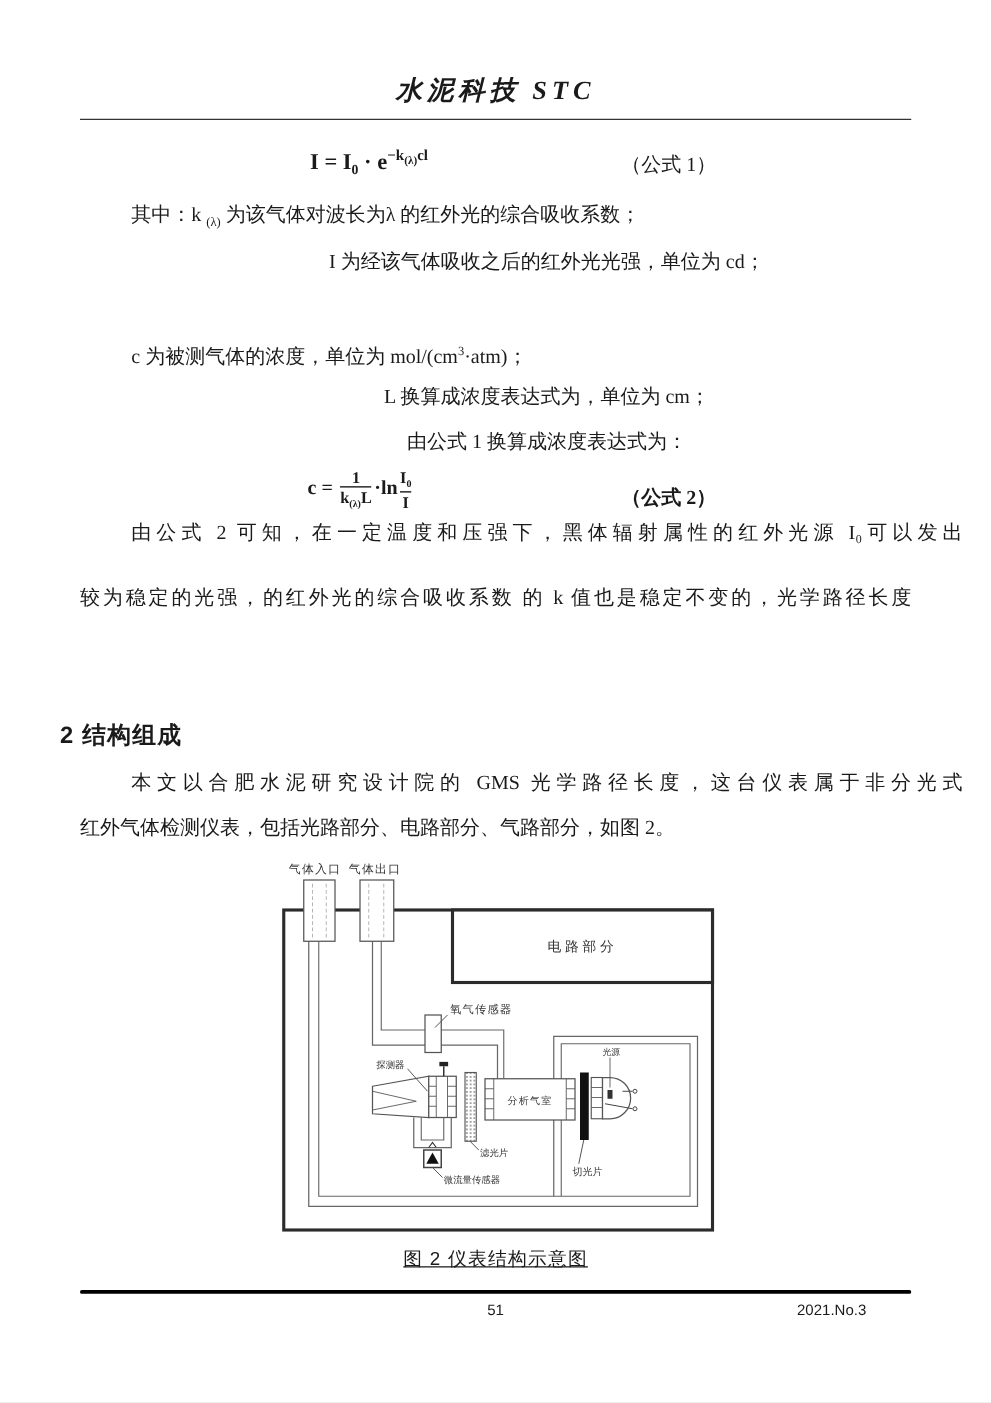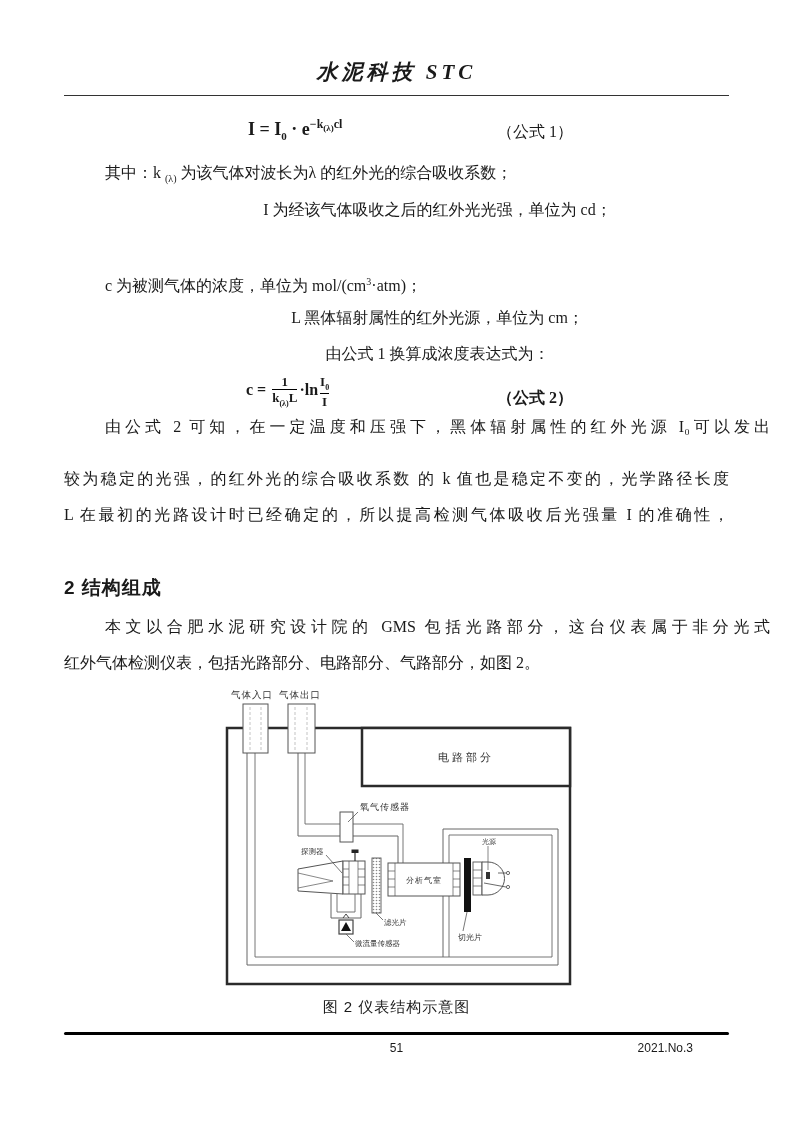--- a/index.html
+++ b/index.html
@@ -22,26 +22,26 @@
   .frac{display:inline-flex;flex-direction:column;align-items:center;vertical-align:middle;
         line-height:1;font-size:13px;margin:0 2px;}
   .frac .bar{align-self:stretch;height:1.2px;background:#000;margin:1px 0;}
   .frac sub{font-size:8px;}
   
   .bline{left:64px;width:665px;font-size:16px;line-height:22px;white-space:nowrap;}
   .indent{padding-left:41px;text-align:center;}
   .jline{white-space:normal;text-align:justify;text-align-last:justify;}
   sub.kl{font-size:10px;}
   sup.s3{font-size:10px;}
-  .heading{left:64px;top:575px;font-size:19px;font-weight:bold;
+  .heading{left:48px;top:575px;font-size:19px;font-weight:bold;
            font-family:"Liberation Sans","DejaVu Sans",sans-serif;letter-spacing:1px;}
   
   .fig-svg{left:222px;top:686px;}
   .caption{left:0;top:998px;width:793px;text-align:center;font-size:15px;
-           font-family:"Liberation Sans","DejaVu Sans",sans-serif;letter-spacing:1px;}
+           font-family:"Liberation Sans","DejaVu Sans",sans-serif;letter-spacing:1px;text-decoration:underline;}
   
   .footer-rule{left:64px;top:1032px;width:665px;height:3px;background:#000;border-radius:2px;}
   .page-num{left:64px;top:1041px;width:665px;text-align:center;font-size:12px;
             font-family:"Liberation Sans","DejaVu Sans",sans-serif;}
   .issue{right:100px;top:1041px;font-size:12px;
          font-family:"Liberation Sans","DejaVu Sans",sans-serif;}
   
   svg text{font-family:"Liberation Sans","DejaVu Sans",sans-serif;fill:#333;}
 </style>
 </head>
@@ -53,42 +53,41 @@
   <div class="abs header-rule"></div>
 
   <div class="abs formula f1">
     <span>I = I</span><sub style="font-size:11px;">0</sub><span> · </span><span>e</span><sup><span>−k</span><span class="subparen">(λ)</span><span>cl</span></sup>
   </div>
   <div class="abs ftag tag1">（公式 1）</div>
 
   <div class="abs bline" style="top:162px;"><span class="indent">其中：k </span><sub class="kl">(λ)</sub><span> 为该气体对波长为λ 的红外光的综合吸收系数；</span></div>
   <div class="abs bline indent" style="top:199px;">I 为经该气体吸收之后的红外光光强，单位为 cd；</div>
   <div class="abs bline" style="top:271px;"><span class="indent">c 为被测气体的浓度，单位为 mol/(cm</span><sup class="s3">3</sup><span>·atm)；</span></div>
-  <div class="abs bline indent" style="top:307px;">L 黑体辐射属性的红外光源，单位为 cm；</div>
+  <div class="abs bline indent" style="top:307px;">L 换算成浓度表达式为，单位为 cm；</div>
   <div class="abs bline indent" style="top:343px;">由公式 1 换算成浓度表达式为：</div>
 
   <div class="abs formula f2">
     <span>c = </span><span class="frac">
         <span class="num">1</span>
         <span class="bar"></span>
         <span class="den"><span>k</span><sub>(λ)</sub><span>L</span></span>
       </span><span>·ln</span><span class="frac">
         <span class="num"><span>I</span><sub>0</sub></span>
         <span class="bar"></span>
         <span class="den">I</span>
       </span>
   </div>
   <div class="abs ftag tag2">（公式 2）</div>
 
   <div class="abs bline jline indent" style="top:416px;">由公式 2 可知，在一定温度和压强下，黑体辐射属性的红外光源 I₀可以发出</div>
   <div class="abs bline jline" style="top:468px;">较为稳定的光强，的红外光的综合吸收系数 的 k 值也是稳定不变的，光学路径长度</div>
-  <div class="abs bline jline" style="top:504px;">L 在最初的光路设计时已经确定的，所以提高检测气体吸收后光强量 I 的准确性，</div>
 
   <div class="abs heading">2 结构组成</div>
-  <div class="abs bline jline indent" style="top:616px;">本文以合肥水泥研究设计院的 GMS 包括光路部分，这台仪表属于非分光式</div>
+  <div class="abs bline jline indent" style="top:616px;">本文以合肥水泥研究设计院的 GMS 光学路径长度，这台仪表属于非分光式</div>
   <div class="abs bline" style="top:652px;">红外气体检测仪表，包括光路部分、电路部分、气路部分，如图 2。</div>
 
   <svg class="abs fig-svg" width="362" height="300" viewBox="0 0 362 300">
     <defs>
       <pattern id="dotpat" width="3" height="3" patternUnits="userSpaceOnUse">
         <circle cx="1.5" cy="1.5" r="0.8" fill="#888"></circle>
       </pattern>
     </defs>
 
     <rect x="5" y="42" width="343" height="256" fill="#fff" stroke="#2b2b2b" stroke-width="2.5"></rect>

